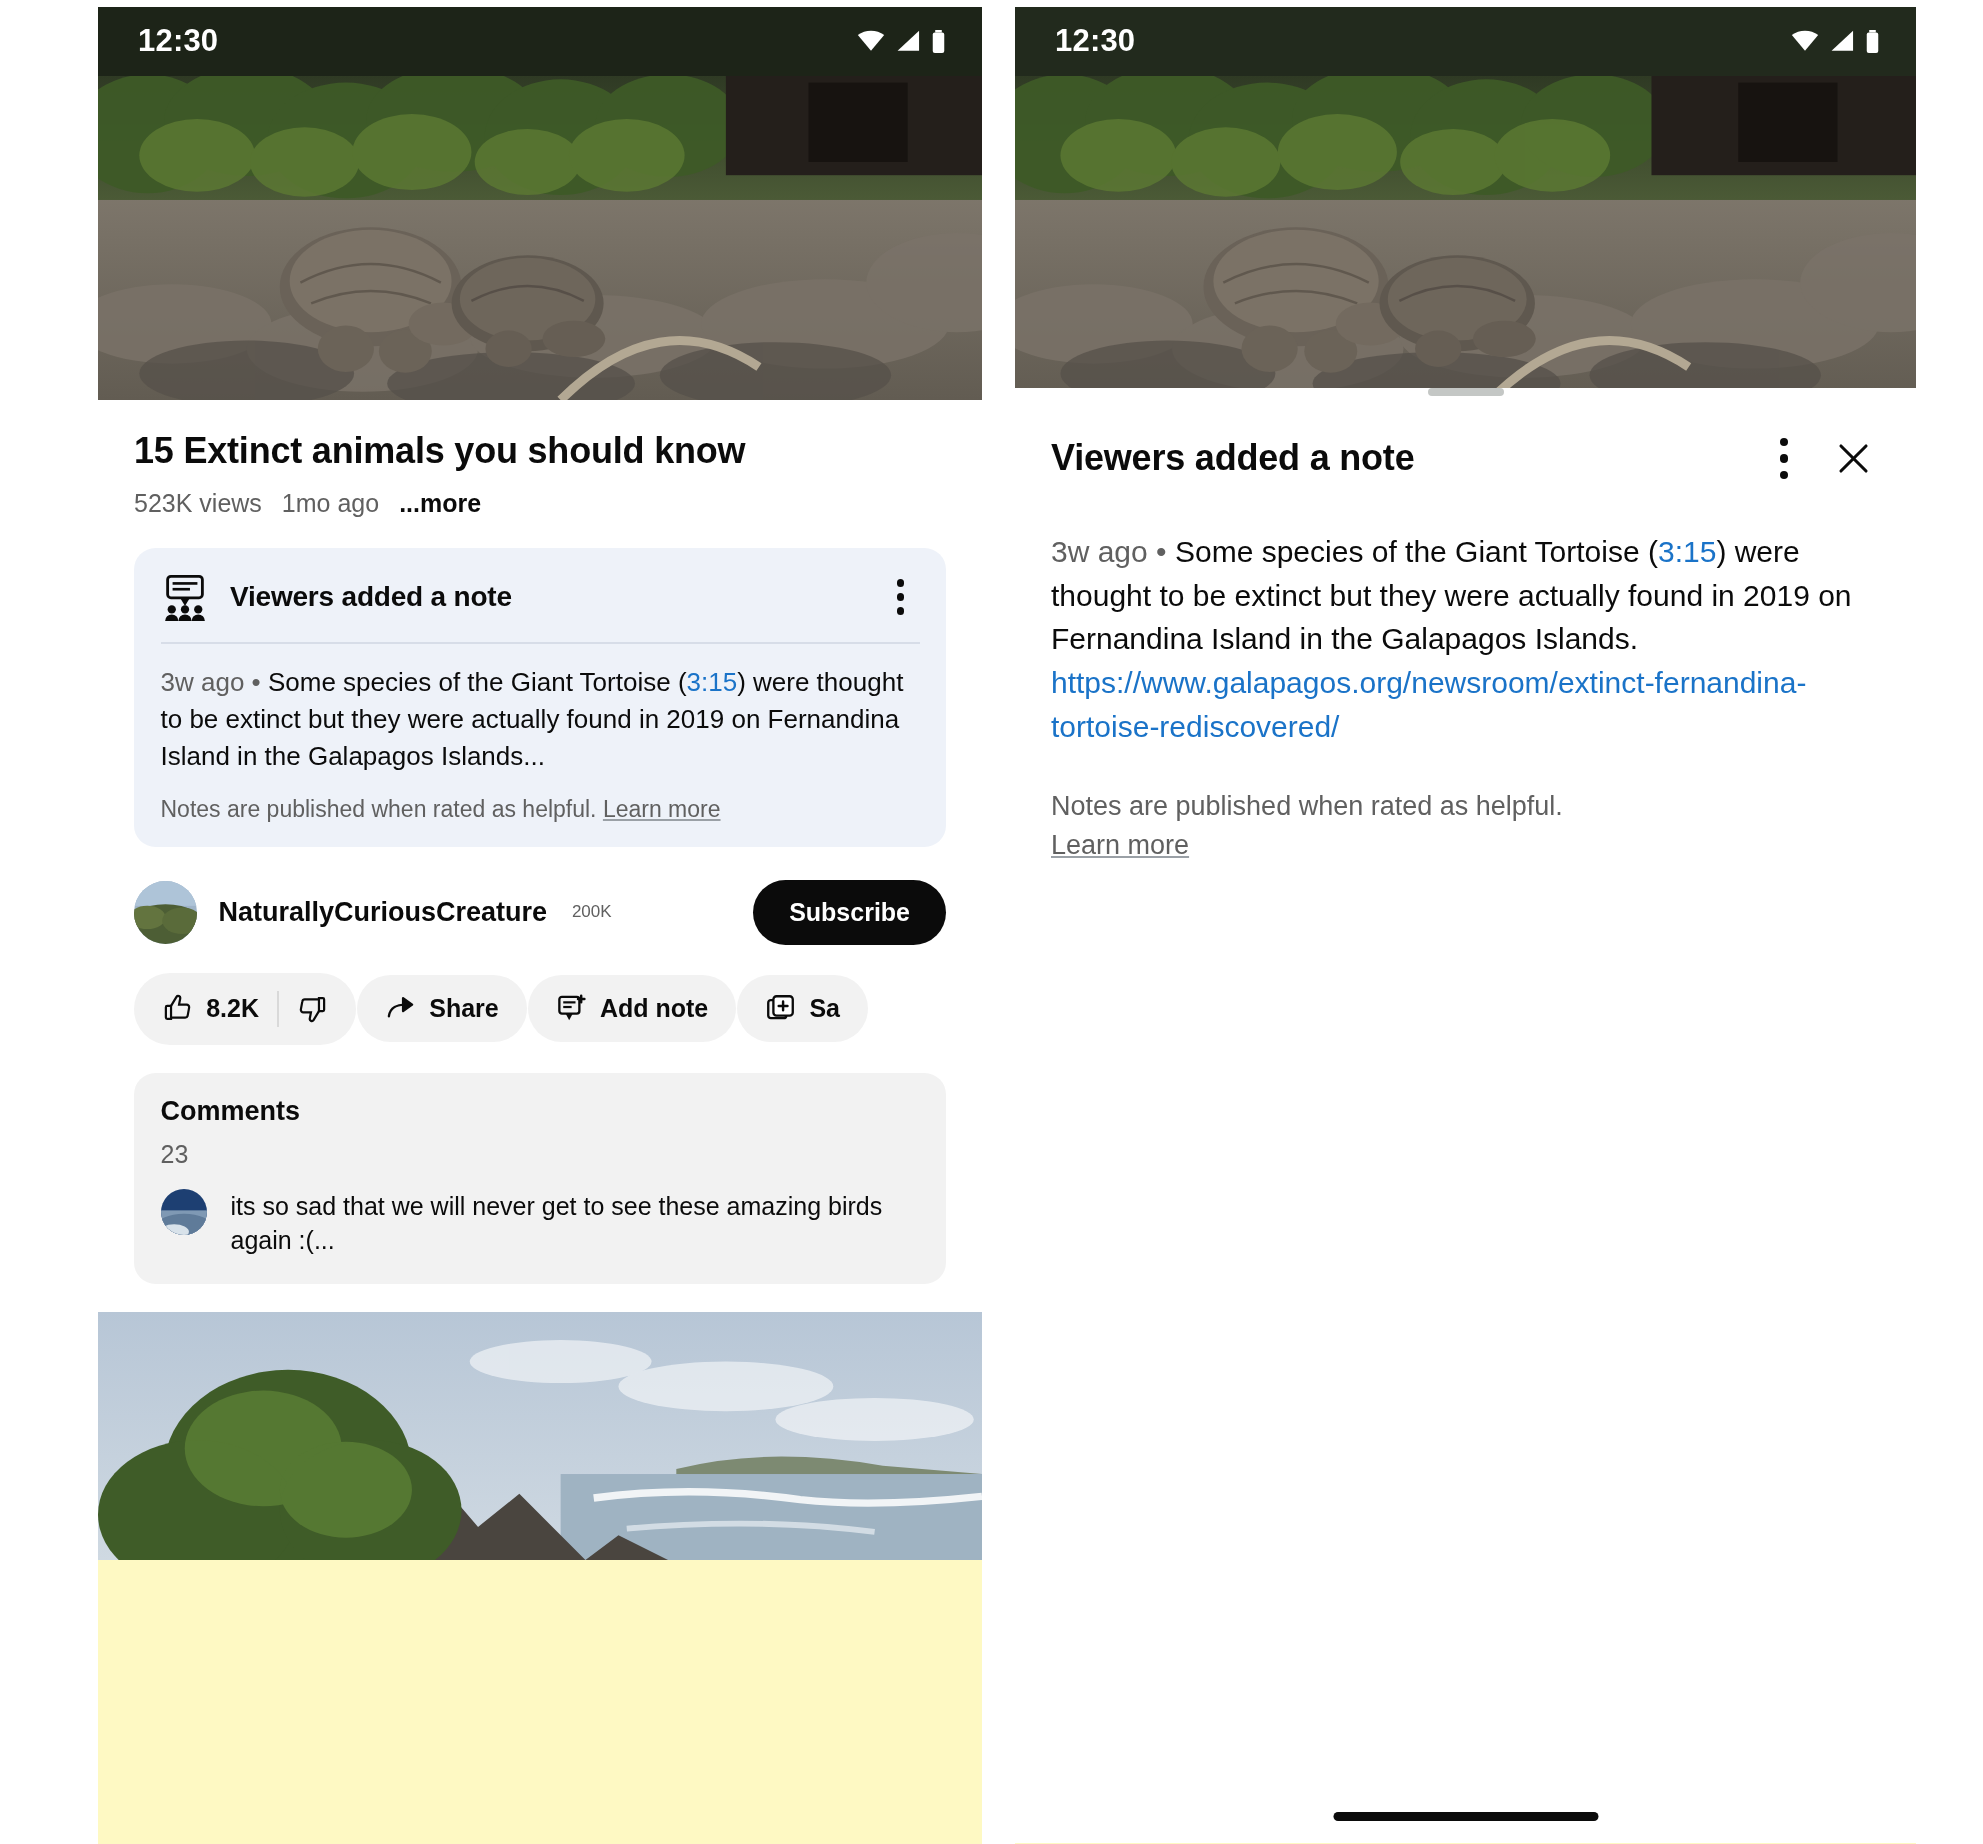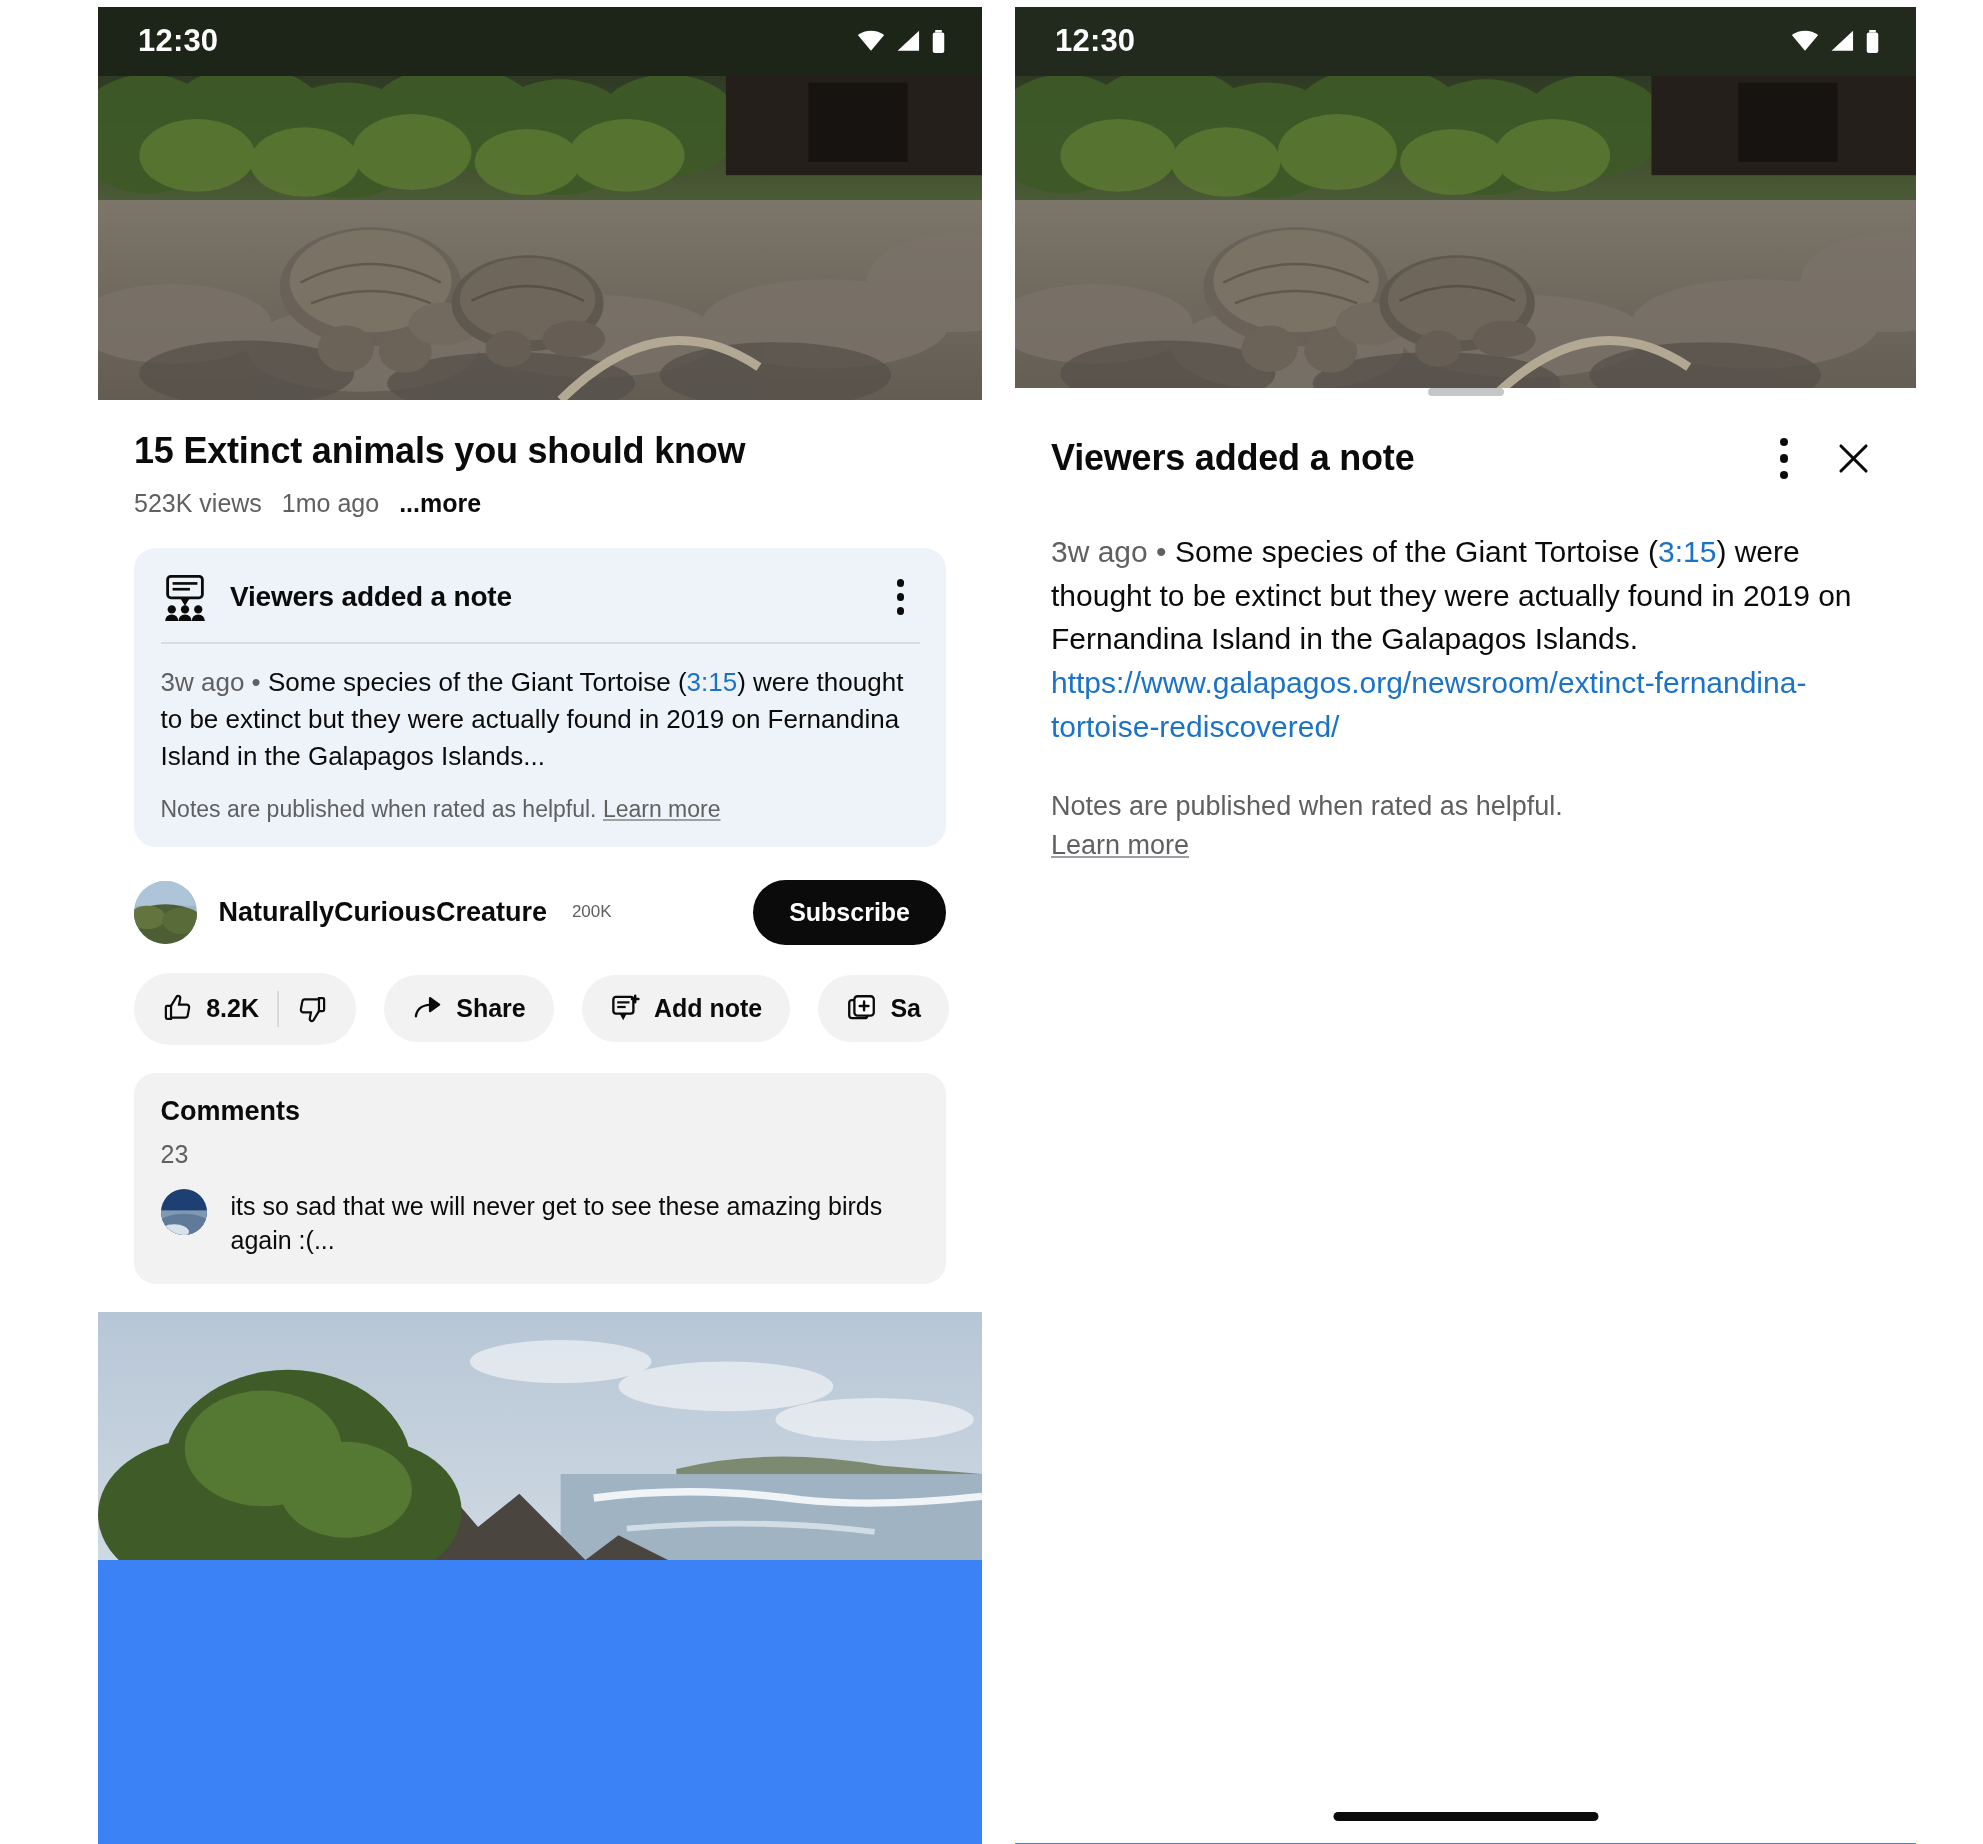--- a/index.html
+++ b/index.html
@@ -7,21 +7,21 @@
     width: 1984px; height: 1845px;
     background: #ffffff;
     font-family: "Liberation Sans", sans-serif;
     overflow: hidden;
   }
   .stage { position: relative; width: 1984px; height: 1845px; background: #fff; }
 
   
   .phone {
     position: absolute;
-    background: #3b82f6;
+    background: #fef9c3;
     overflow: hidden;
   }
   .phone-left  { left: 98px;  top: 6.6px;  width: 884px; height: 1838px; }
   .phone-right { left: 1015px; top: 6.6px;  width: 901px; height: 1838px; }
 
   
   .statusbar {
     position: relative; width: 100%; height: 69px;
     background: #1d2418;
     display: flex; align-items: center; justify-content: space-between;
@@ -95,21 +95,21 @@
   .chan-name { font-size: 27px; font-weight: 600; color: #0b0b0b; }
   .chan-subs { font-size: 17px; color: #606060; margin-left: 3.3px; }
   .subscribe {
     margin-left: auto; background: #0b0b0b; color: #fff;
     font-size: 25px; font-weight: 700; border-radius: 826px;
     padding: 18px 36px; white-space: nowrap; border: none;
   }
 
   
   .actions {
-    display: flex; align-items: center; gap: 28px;
+    display: flex; align-items: center; gap: 1px;
     padding: 28px 0 0 36px; white-space: nowrap; overflow: hidden;
   }
   .pill {
     display: inline-flex; align-items: center; gap: 13.2px;
     background: #f2f2f2; border-radius: 826px;
     padding: 18px 28px; font-size: 25px; font-weight: 600; color: #0b0b0b;
     flex: 0 0 auto;
   }
   .pill svg { display:block; }
   .pill .sep { width: 1.7px; height: 36px; background: #d9d9d9; margin: 0 5px; }

